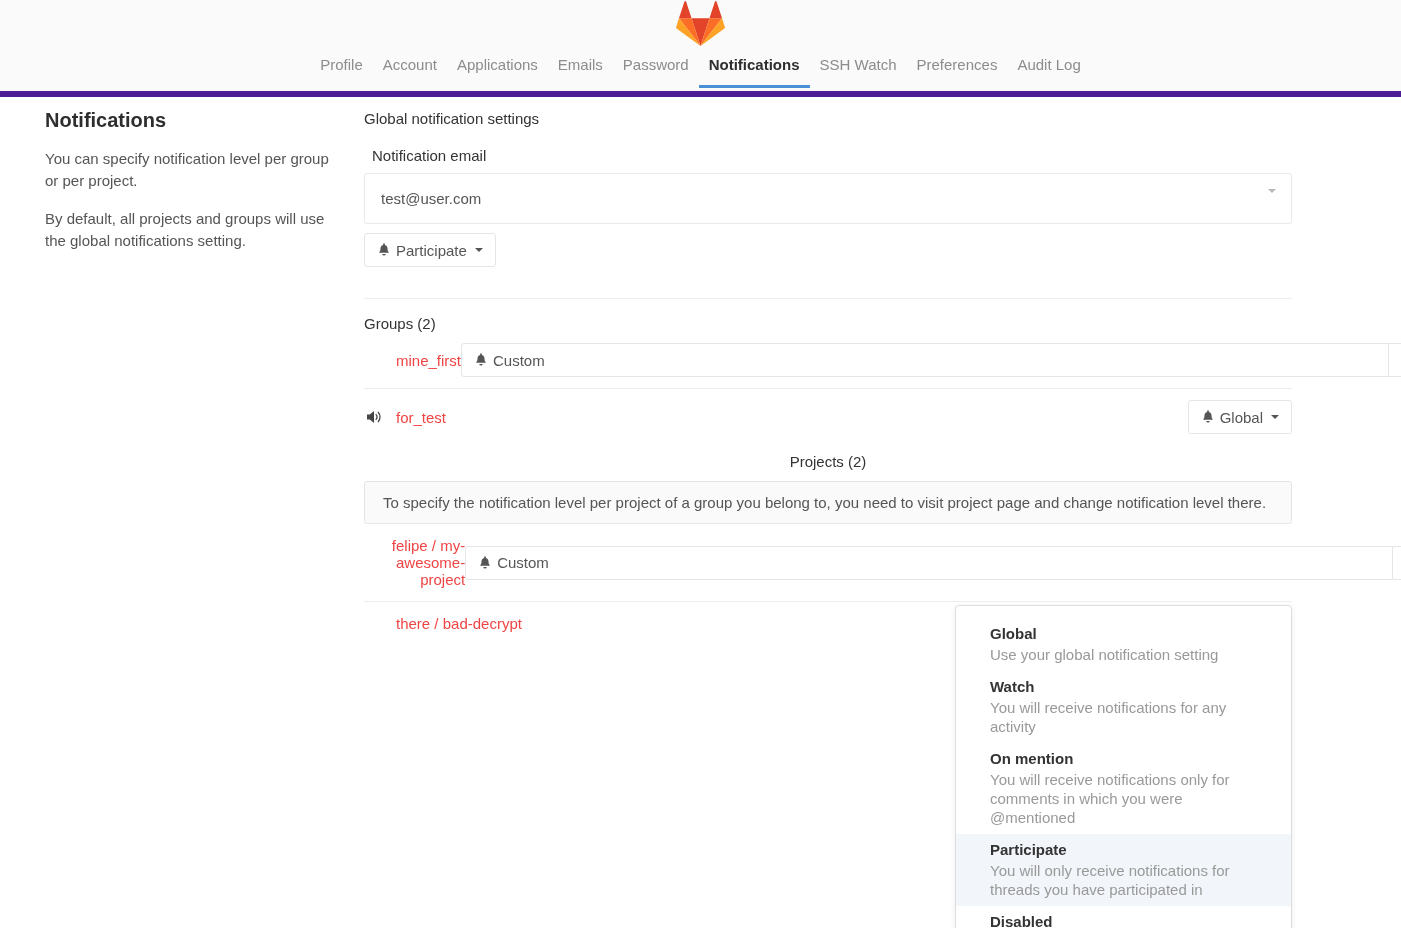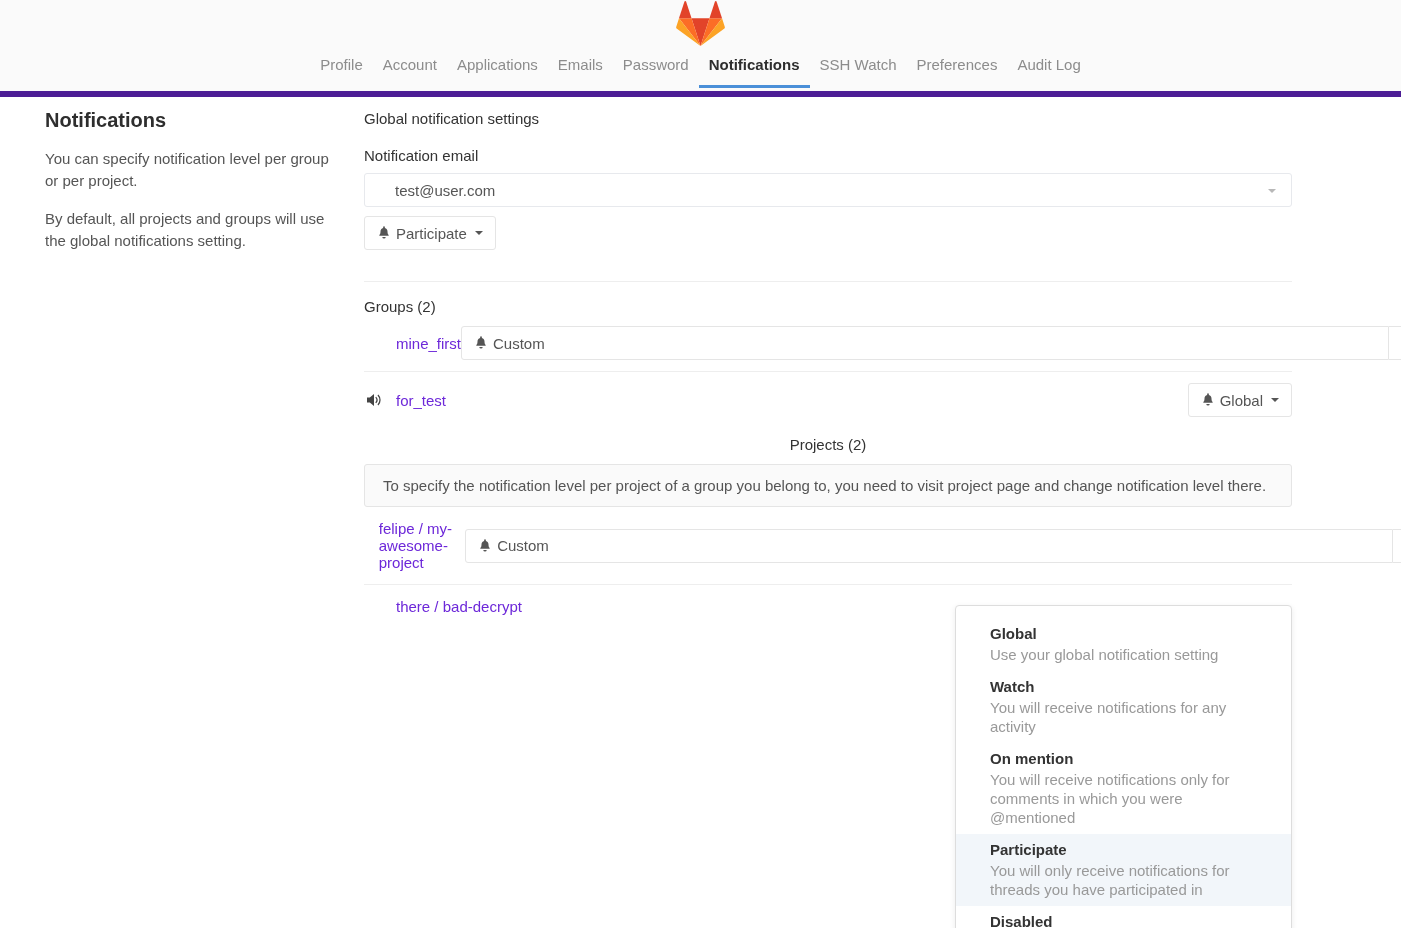--- a/index.html
+++ b/index.html
@@ -16,26 +16,26 @@
 
   
   .content { display:flex; padding-left:45px; }
   .sidebar { width:319px; padding-right:32px; padding-top:10px; }
   .sidebar h2 { font-size:20px; color:#2e2e2e; font-weight:700; margin-top:2px; }
   .sidebar p { margin-top:16px; line-height:22px; color:#555; }
   .main { position:relative; width:928px; padding-top:3px; }
 
   .bold-label { font-weight:400; color:#333; }
   .section-title { margin-top:10px; }
-  .field-label { margin-top:20px; }
-
-  
-  .email-select { position:relative; margin-top:9px; height:34px; background:#fff;
+  .field-label { margin-top:20px;margin-left:8px; }
+
+  
+  .email-select { position:relative; margin-top:9px; height:51px; background:#fff;
     border:1px solid #e7e9ed; border-radius:3px; display:flex; align-items:center;
-    padding:0 30px; color:#555; cursor:pointer; }
+    padding:0 16px; color:#555; cursor:pointer; }
   .email-select .sel-caret { position:absolute; right:15px; top:15px; width:0; height:0;
     border-left:4px solid transparent; border-right:4px solid transparent; border-top:4px solid #b8b8b8; }
 
   
   .btn { display:inline-flex; align-items:center; height:34px; padding:0 12px; background:#fff;
     border:1px solid #e5e5e5; border-radius:3px; color:#555; font-size:15px; cursor:pointer; gap:5px; }
   .btn .caret { display:inline-block; width:0; height:0; margin-left:3px;
     border-left:4px solid transparent; border-right:4px solid transparent; border-top:4px solid #555; }
   .btn svg { flex:none; }
   .btn-group { display:inline-flex; }
@@ -46,21 +46,21 @@
 
   hr.rule { border:none; border-top:1px solid #eee; margin-top:31px; }
   .list-title { margin-top:16px; }
 
   
   .row { display:flex; align-items:center; justify-content:space-between; padding:11px 0; }
   .row.bordered { border-bottom:1px solid #eee; }
   .row .left { display:flex; align-items:center; }
   .row .row-icon { width:32px; padding-left:3px; display:flex; align-items:center; }
   .row .spacer { width:32px; }
-  a.item-link { color:#6d28d9; text-decoration:none; cursor:pointer; }
+  a.item-link { color:#ef4444; text-decoration:none; cursor:pointer;text-align:right; }
 
   
   .note-box { margin-top:11px; background:#fafafa; border:1px solid #e5e5e5; border-radius:3px;
     padding:11px 18px; color:#555; line-height:19px; }
 
   
   .dropdown-menu { position:absolute; top:508px; right:0; width:337px; background:#fff;
     border:1px solid #ddd; border-radius:4px; box-shadow:0 2px 6px rgba(0,0,0,.08);
     padding:12px 0 14px; z-index:10; }
   .dd-item { padding:6px 24px 7px 34px; cursor:pointer; }

